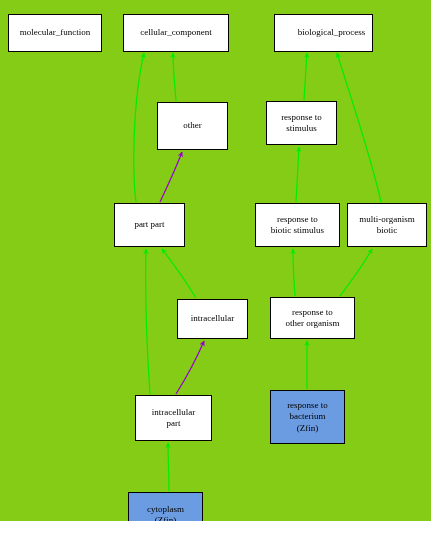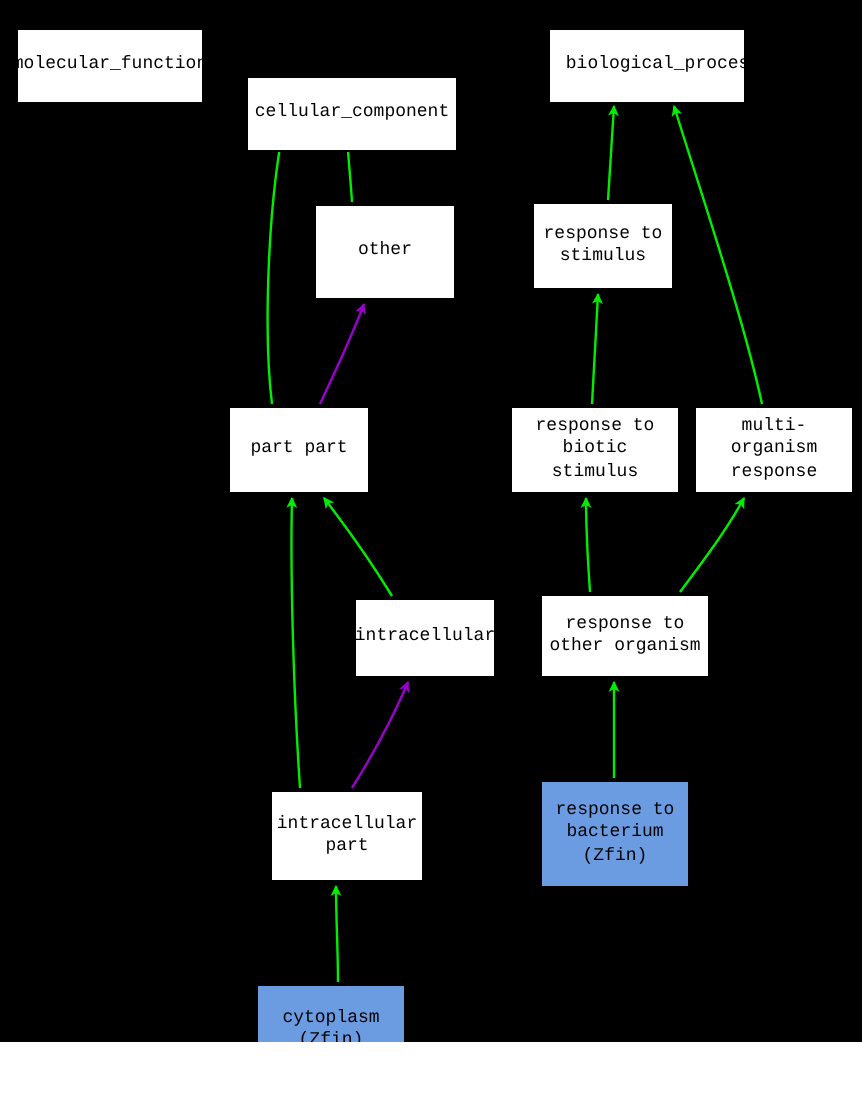--- a/index.html
+++ b/index.html
@@ -5,22 +5,22 @@
 <style>
   html, body {
     margin: 0;
     padding: 0;
     background: #ffffff;
   }
   #canvas {
     position: relative;
     width: 431px;
     height: 521px;
-    background: #000000;
-    font-family: Liberation Mono, monospace;
+    background: #84cc16;
+    font-family: Liberation Serif, serif;
     overflow: hidden;
   }
   #edge-layer {
     position: absolute;
     left: 0;
     top: 0;
     width: 431px;
     height: 548px;
   }
   .go-node {
@@ -75,21 +75,21 @@
         <path d="M 295,296 C 294,282 293,265 293,249" fill="none" stroke="#00ee00" stroke-width="1.2" marker-end="url(#arrow-isa)"></path>
         <path d="M 340,296 C 352,280 364,264 372,249" fill="none" stroke="#00ee00" stroke-width="1.2" marker-end="url(#arrow-isa)"></path>
         <path d="M 307,389 C 307,372 307,357 307,341" fill="none" stroke="#00ee00" stroke-width="1.2" marker-end="url(#arrow-isa)"></path>
       </g>
   </svg>
 
   <div id="nodes-group">
       <div class="go-node" style="left: 8px; top: 14px; width: 94px; height: 38px;">
         <span class="node-label">molecular_function</span>
       </div>
-      <div class="go-node" style="left: 123px; top: 14px; width: 106px; height: 38px; margin-top: 24px;">
+      <div class="go-node" style="left: 123px; top: 14px; width: 106px; height: 38px;">
         <span class="node-label">cellular_component</span>
       </div>
       <div class="go-node" style="left: 274px; top: 14px; width: 99px; height: 38px; padding-left: 16px;">
         <span class="node-label">biological_process</span>
       </div>
       <div class="go-node" style="left: 157px; top: 102px; width: 71px; height: 48px;">
         <span class="node-label">other</span>
       </div>
       <div class="go-node" style="left: 266px; top: 101px; width: 71px; height: 44px;">
         <span class="node-label">response to
@@ -97,21 +97,21 @@
       </div>
       <div class="go-node" style="left: 114px; top: 203px; width: 71px; height: 44px;">
         <span class="node-label">part part</span>
       </div>
       <div class="go-node" style="left: 255px; top: 203px; width: 85px; height: 44px;">
         <span class="node-label">response to
 biotic stimulus</span>
       </div>
       <div class="go-node" style="left: 347px; top: 203px; width: 80px; height: 44px;">
         <span class="node-label">multi-organism
-response</span>
+biotic</span>
       </div>
       <div class="go-node" style="left: 177px; top: 299px; width: 71px; height: 40px;">
         <span class="node-label">intracellular</span>
       </div>
       <div class="go-node" style="left: 270px; top: 297px; width: 85px; height: 42px;">
         <span class="node-label">response to
 other organism</span>
       </div>
       <div class="go-node" style="left: 135px; top: 395px; width: 77px; height: 46px;">
         <span class="node-label">intracellular

